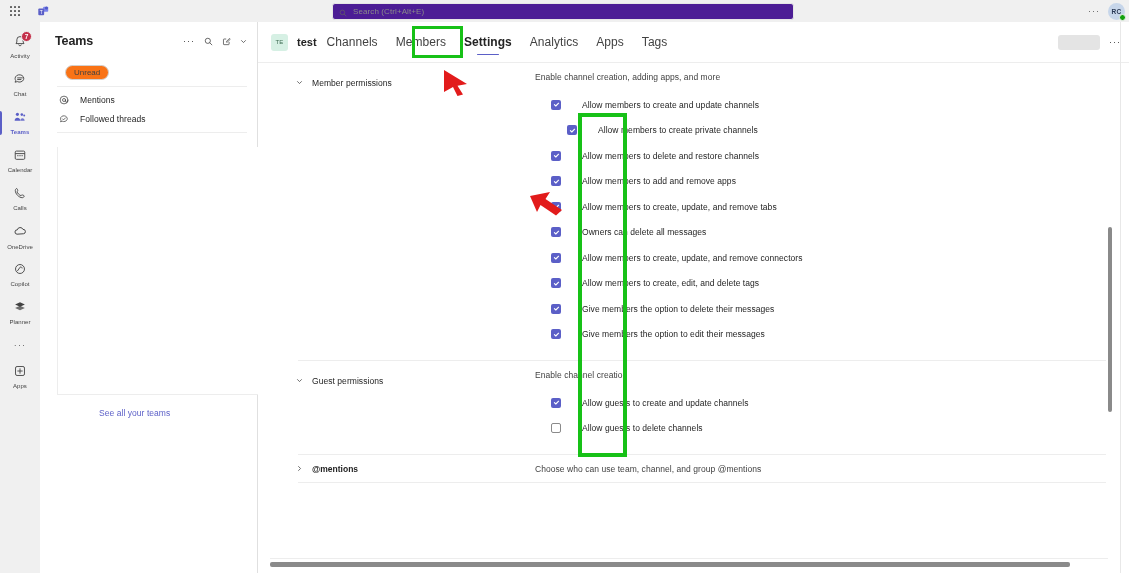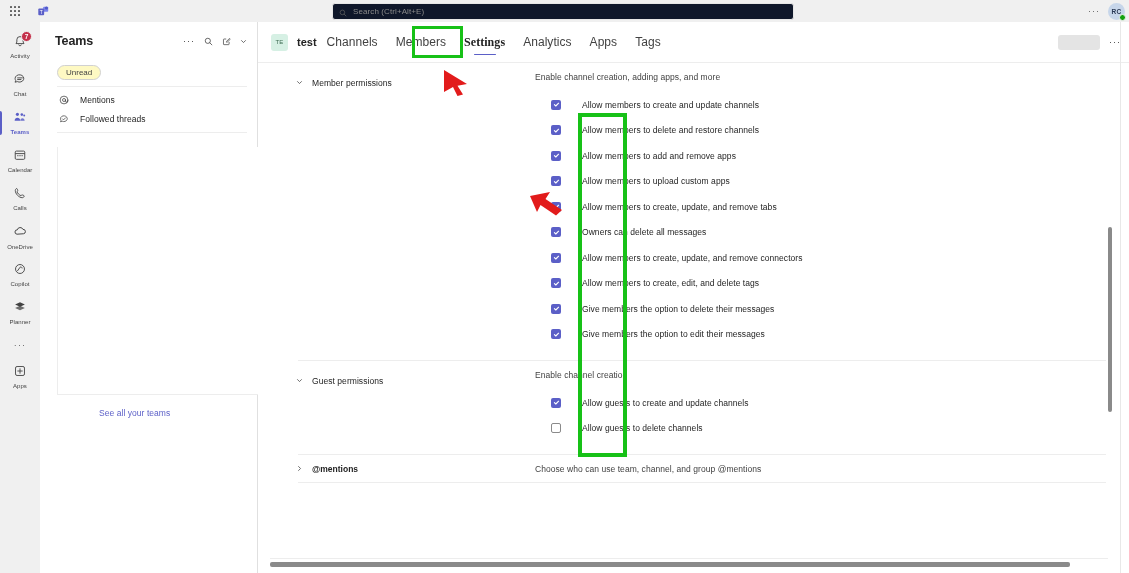--- a/index.html
+++ b/index.html
@@ -16,21 +16,21 @@
   .topbar {
     position: absolute; left: 0; top: 0; width: 1129px; height: 22px;
     background: #F0F0F0; display: flex; align-items: center;
   }
   .waffle { width: 30px; display: flex; align-items: center; justify-content: center; cursor: pointer; }
   .waffle-grid { display: grid; grid-template-columns: repeat(3, 2px); grid-template-rows: repeat(3, 2px); gap: 2px; }
   .waffle-grid i { width: 2px; height: 2px; background: #616161; border-radius: 0.5px; display: block; }
   .teams-logo { width: 26px; display: flex; align-items: center; justify-content: center; }
   .searchwrap { position: absolute; left: 332px; top: 3px; width: 462px; height: 17px; }
   .searchbox {
-    width: 100%; height: 100%; background: #0f172a; border: 1px solid #E6E6E6;
+    width: 100%; height: 100%; background: #4c1d95; border: 1px solid #E6E6E6;
     border-radius: 3px; display: flex; align-items: center; padding-left: 6px;
   }
   .searchbox .mag { margin-right: 6px; flex: 0 0 auto; }
   .searchbox .ph { font-size: 8px; color: #8A8A8A; letter-spacing: .1px; }
   .topright { position: absolute; right: 4px; top: 0; height: 22px; display: flex; align-items: center; gap: 8px; }
   .tb-ellipsis { color: #616161; font-size: 9px; letter-spacing: 1px; cursor: pointer; line-height: 1; }
   .avatar-wrap { position: relative; width: 17px; height: 17px; cursor: pointer; }
   .avatar {
     width: 17px; height: 17px; border-radius: 50%; background: #C7D6EA; color: #2B3A55;
     font-size: 6.5px; font-weight: bold; display: flex; align-items: center; justify-content: center;
@@ -77,21 +77,21 @@
     height: 38px; display: flex; align-items: center; padding: 0 10px 0 15px;
   }
   .pane-title { font-size: 12.5px; font-weight: bold; color: #242424; flex: 1; letter-spacing: -.1px; }
   .pane-icons { display: flex; align-items: center; gap: 9px; color: #424242; }
   .pane-icons > span { cursor: pointer; display: flex; align-items: center; }
   .pane-ell { font-size: 9px; letter-spacing: 1px; line-height: 1; }
   .filterbar { height: 24px; padding: 0 0 0 17px; display: flex; align-items: center; }
   .pill {
     border: 1px solid #D1D1D1; border-radius: 10px; height: 15px; padding: 0 8px;
     display: inline-flex; align-items: center; font-size: 8px; color: #424242;
-    background: #fef9c3; cursor: pointer;
+    background: #f97316; cursor: pointer; margin-left: 8px;
   }
   .pane-sep { height: 1px; background: #EDEDED; margin: 2px 10px 0 17px; }
   .navlist { padding-top: 3px; }
   .navrow {
     height: 19px; display: flex; align-items: center; padding-left: 19px; cursor: pointer;
     color: #424242;
   }
   .navrow .nicon { width: 21px; display: flex; align-items: center; color: #424242; }
   .navrow .nlabel { font-size: 8.5px; color: #242424; letter-spacing: .05px; }
   .pane-sep2 { height: 1px; background: #EDEDED; margin: 4px 10px 0 17px; }
@@ -115,21 +115,21 @@
     font-size: 6px; display: flex; align-items: center; justify-content: center;
     margin-right: 9px; letter-spacing: .2px;
   }
   .team-name { font-size: 11px; font-weight: bold; color: #242424; margin-right: 1px; }
   .tabs { display: flex; align-items: center; gap: 0; height: 40px; }
   .tab {
     font-size: 12px; color: #424242; padding: 0 9px; height: 40px;
     display: flex; align-items: center; cursor: pointer; position: relative;
     letter-spacing: .05px;
   }
-  .tab.active { color: #242424; font-weight: bold; font-family: Liberation Serif, serif; }
+  .tab.active { color: #242424; font-weight: bold; }
   .tab.active::after {
     content: ""; position: absolute; left: 50%; transform: translateX(-50%);
     bottom: 7px; width: 22px; height: 1.5px; background: #5B5FC7; border-radius: 1px;
   }
   .head-right { position: absolute; right: 8px; top: 0; height: 40px; display: flex; align-items: center; gap: 9px; }
   .skeleton-btn { width: 42px; height: 15px; background: #E4E4E4; border-radius: 3px; cursor: pointer; }
   .head-ell { color: #424242; font-size: 9px; letter-spacing: 1px; line-height: 1; cursor: pointer; }
   .head-rule { height: 1px; background: #EDEDED; }
 
   .content { position: relative; height: 504px; }
@@ -435,47 +435,47 @@
 
             <div class="opt">
               <span class="cb">
                 <svg viewBox="0 0 12 12" fill="none" stroke="#fff" stroke-width="1.9">
                     <path d="M2.4 6.2 4.8 8.6 9.6 3.8" stroke-linecap="round" stroke-linejoin="round"></path>
                   </svg>
               </span>
               <span class="opt-label">Allow members to create and update channels</span>
             </div>
 
+            <div class="opt indent">
+              <span class="cb">
+                <svg viewBox="0 0 12 12" fill="none" stroke="#fff" stroke-width="1.9">
+                    <path d="M2.4 6.2 4.8 8.6 9.6 3.8" stroke-linecap="round" stroke-linejoin="round"></path>
+                  </svg>
+              </span>
+              <span class="opt-label">Allow members to create private channels</span>
+            </div>
 
             <div class="opt">
               <span class="cb">
                 <svg viewBox="0 0 12 12" fill="none" stroke="#fff" stroke-width="1.9">
                     <path d="M2.4 6.2 4.8 8.6 9.6 3.8" stroke-linecap="round" stroke-linejoin="round"></path>
                   </svg>
               </span>
               <span class="opt-label">Allow members to delete and restore channels</span>
             </div>
 
             <div class="opt">
               <span class="cb">
                 <svg viewBox="0 0 12 12" fill="none" stroke="#fff" stroke-width="1.9">
                     <path d="M2.4 6.2 4.8 8.6 9.6 3.8" stroke-linecap="round" stroke-linejoin="round"></path>
                   </svg>
               </span>
               <span class="opt-label">Allow members to add and remove apps</span>
             </div>
 
-            <div class="opt">
-              <span class="cb">
-                <svg viewBox="0 0 12 12" fill="none" stroke="#fff" stroke-width="1.9">
-                    <path d="M2.4 6.2 4.8 8.6 9.6 3.8" stroke-linecap="round" stroke-linejoin="round"></path>
-                  </svg>
-              </span>
-              <span class="opt-label">Allow members to upload custom apps</span>
-            </div>
 
             <div class="opt">
               <span class="cb">
                 <svg viewBox="0 0 12 12" fill="none" stroke="#fff" stroke-width="1.9">
                     <path d="M2.4 6.2 4.8 8.6 9.6 3.8" stroke-linecap="round" stroke-linejoin="round"></path>
                   </svg>
               </span>
               <span class="opt-label">Allow members to create, update, and remove tabs</span>
             </div>
 

